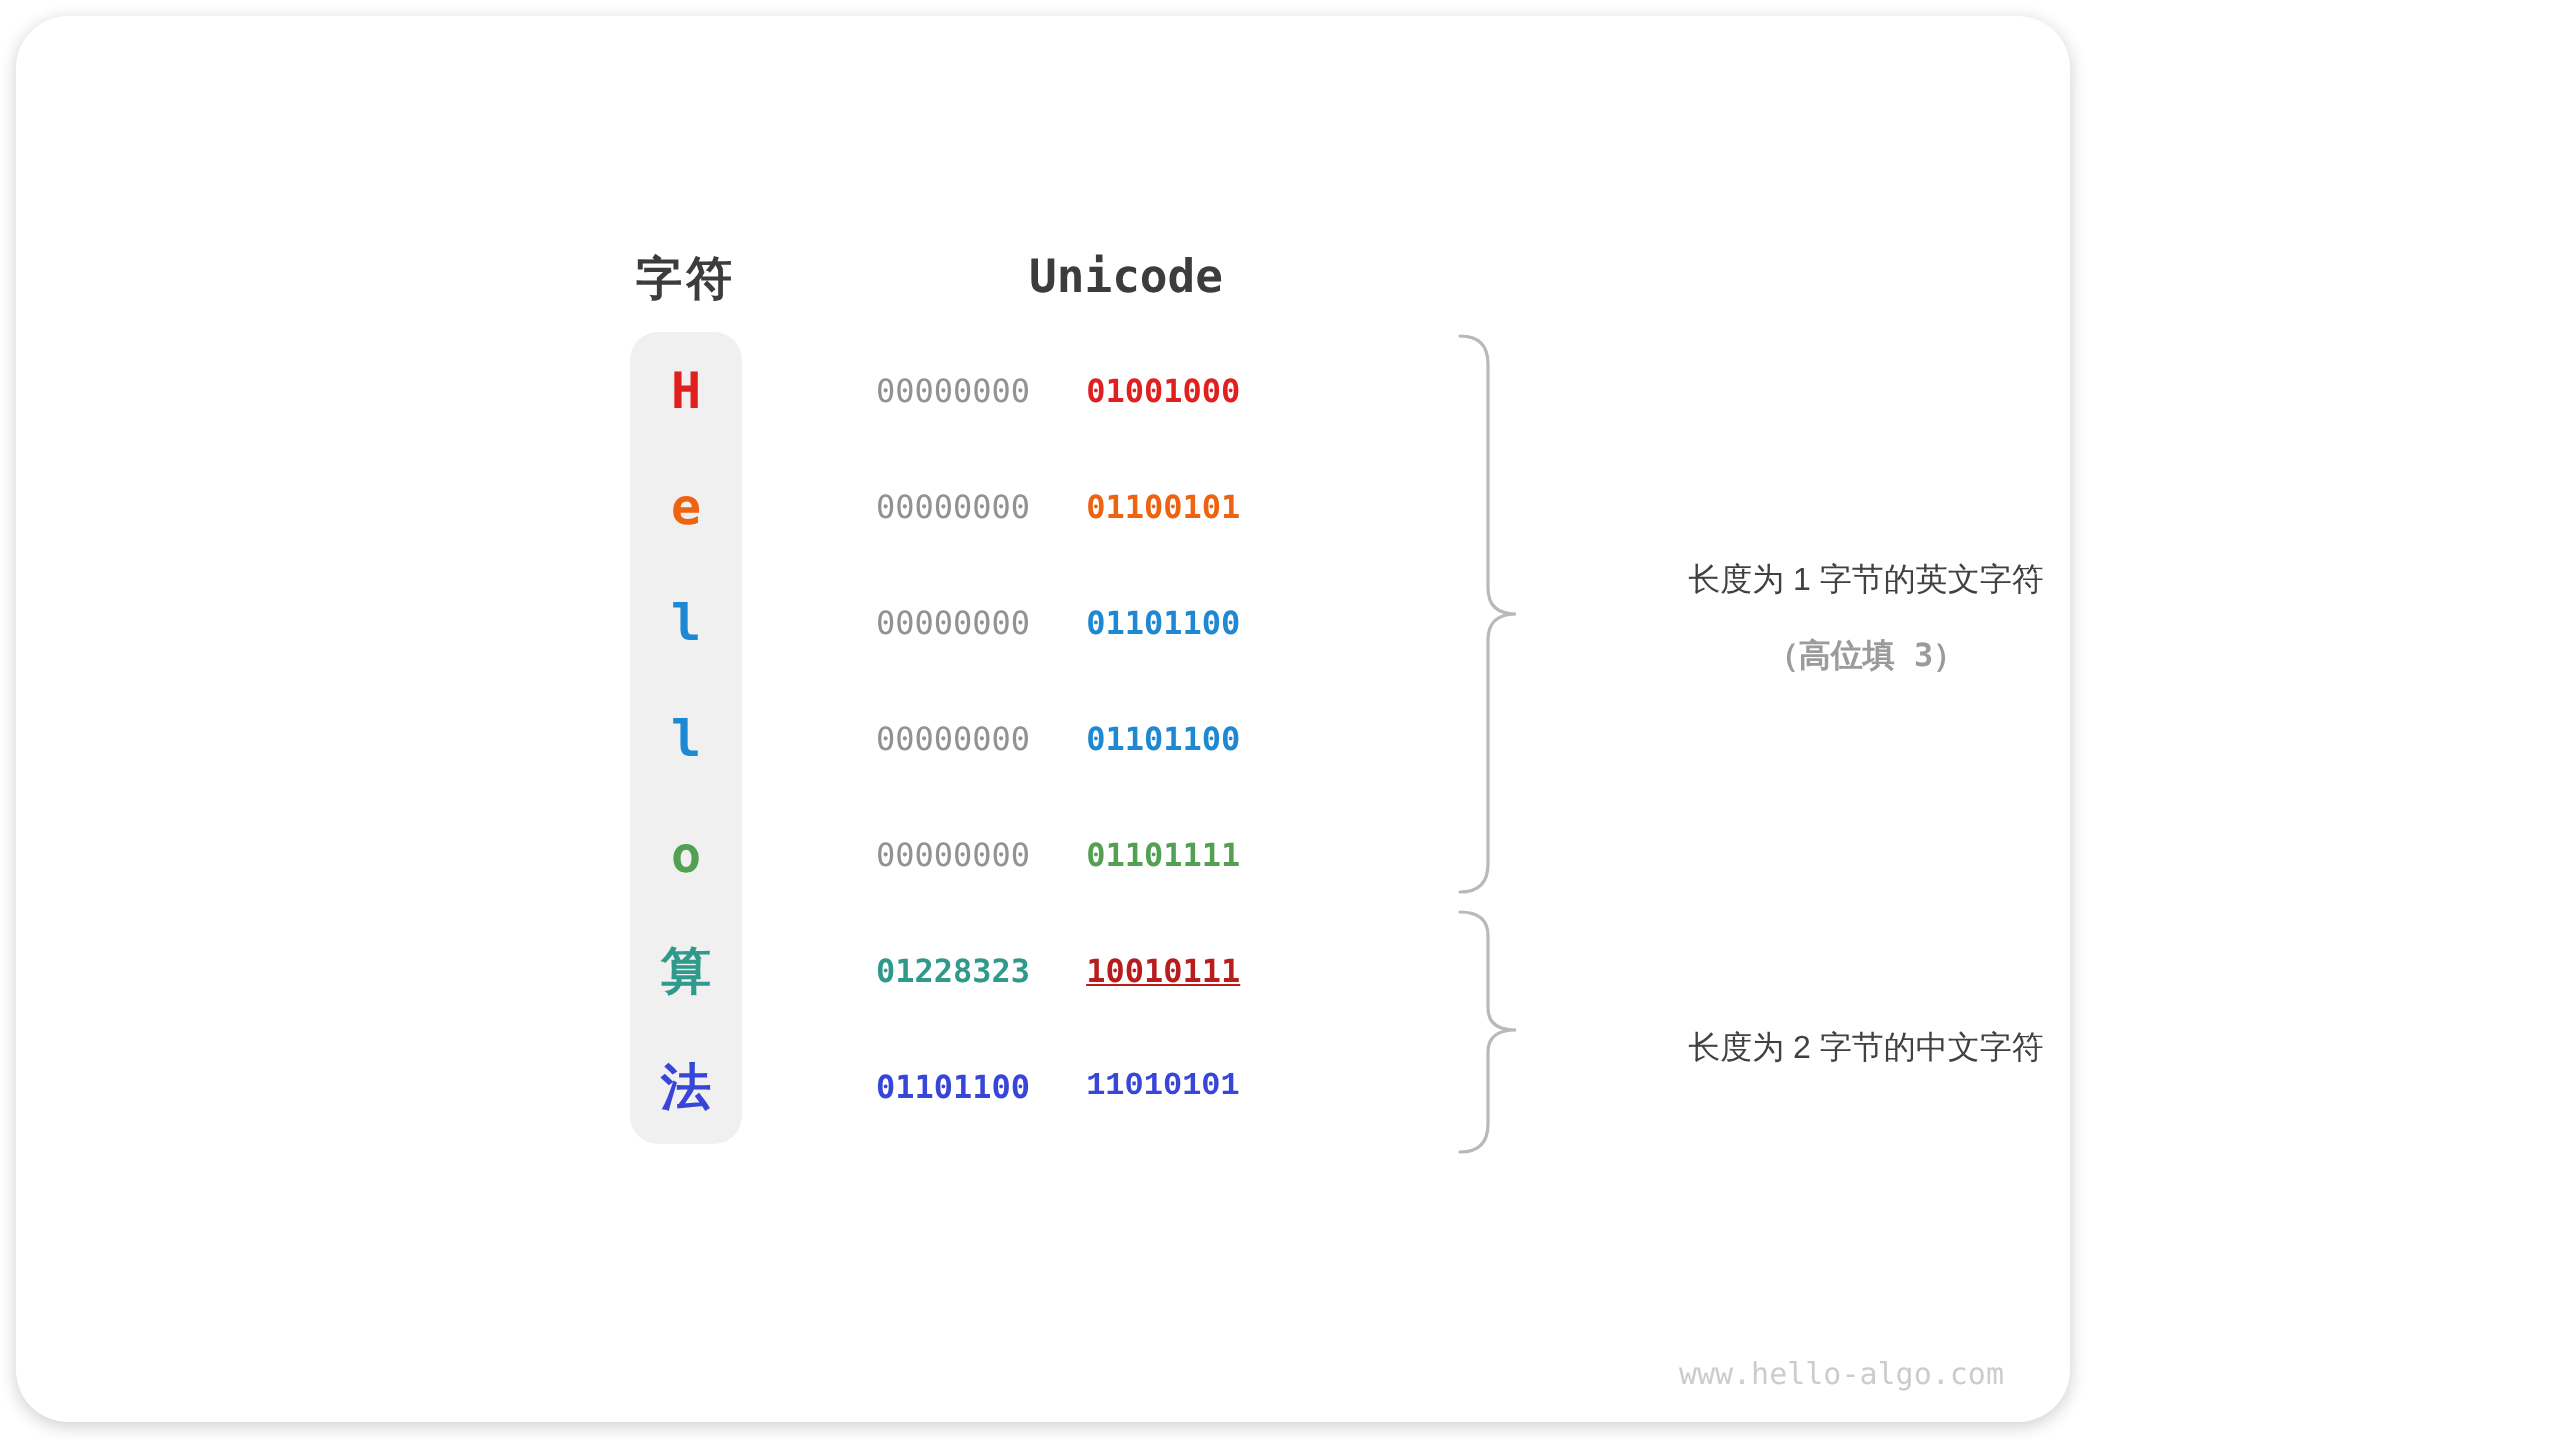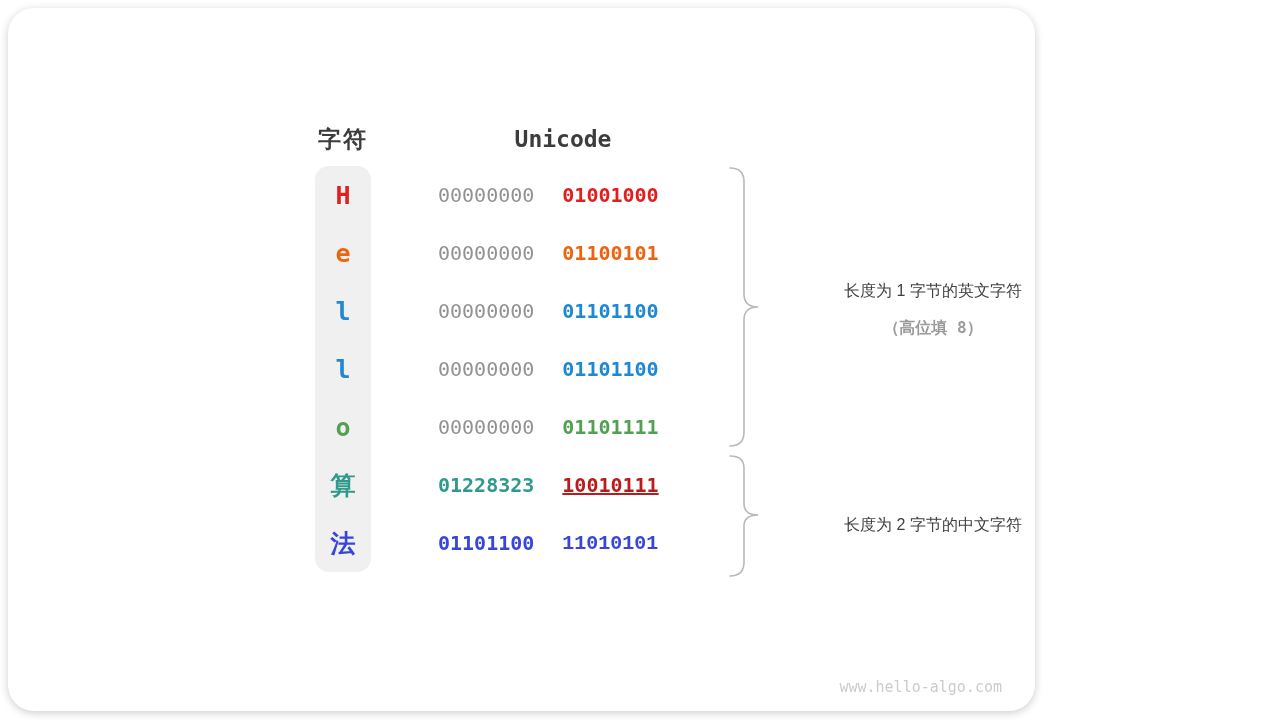--- a/index.html
+++ b/index.html
@@ -56,21 +56,21 @@
     font-weight: bold;
   }
   
   .bin-row {
     position: absolute;
     left: 430px;
     width: 280px; height: 58px;
     display: flex;
     align-items: center;
     font-family: "DejaVu Sans Mono", monospace;
-    font-size: 20px;
+    font-size: 16px;
     white-space: pre;
   }
   .row-0 { top: 158px; } .row-1 { top: 216px; } .row-2 { top: 274px; }
   .row-3 { top: 332px; } .row-4 { top: 390px; } .row-5 { top: 448px; }
   .row-6 { top: 506px; }
   .byte1 { font-weight: normal; }
   .bin-row.two-byte .byte1 { font-weight: bold; }
   .byte2 { font-weight: bold; margin-left: 28px; }
   
   .brace { position: absolute; }
@@ -152,21 +152,21 @@
 
   <svg class="brace brace-1" width="36" height="282" viewBox="0 0 36 282">
     <path d="M 4 2 Q 18 2 18 16 L 18 128 Q 18 141 32 141 Q 18 141 18 154 L 18 266 Q 18 280 4 280" fill="none" stroke="#b9b9b9" stroke-width="1.6" stroke-linecap="round"></path>
   </svg>
   <svg class="brace brace-2" width="36" height="124" viewBox="0 0 36 124">
     <path d="M 4 2 Q 18 2 18 14 L 18 50 Q 18 61 32 61 Q 18 61 18 72 L 18 108 Q 18 122 4 122" fill="none" stroke="#b9b9b9" stroke-width="1.6" stroke-linecap="round"></path>
   </svg>
 
   <div class="annotation annotation-1">
     <div class="line1">长度为 1 字节的英文字符</div>
-    <div class="line2">（高位填 8）</div>
+    <div class="line2">（高位填 3）</div>
   </div>
 
   <div class="annotation annotation-2">
     <div class="line1">长度为 2 字节的中文字符</div>
   </div>
 
   <div class="watermark">www.hello-algo.com</div>
 
 </div>
 

